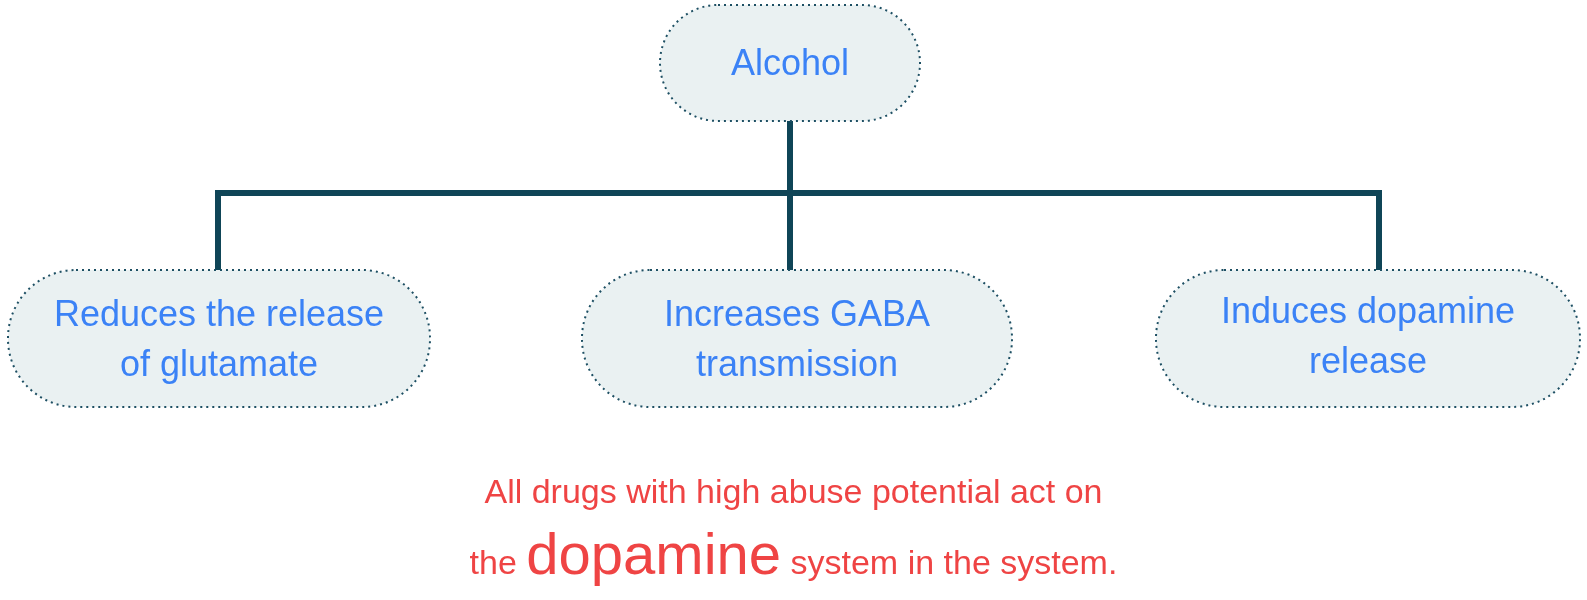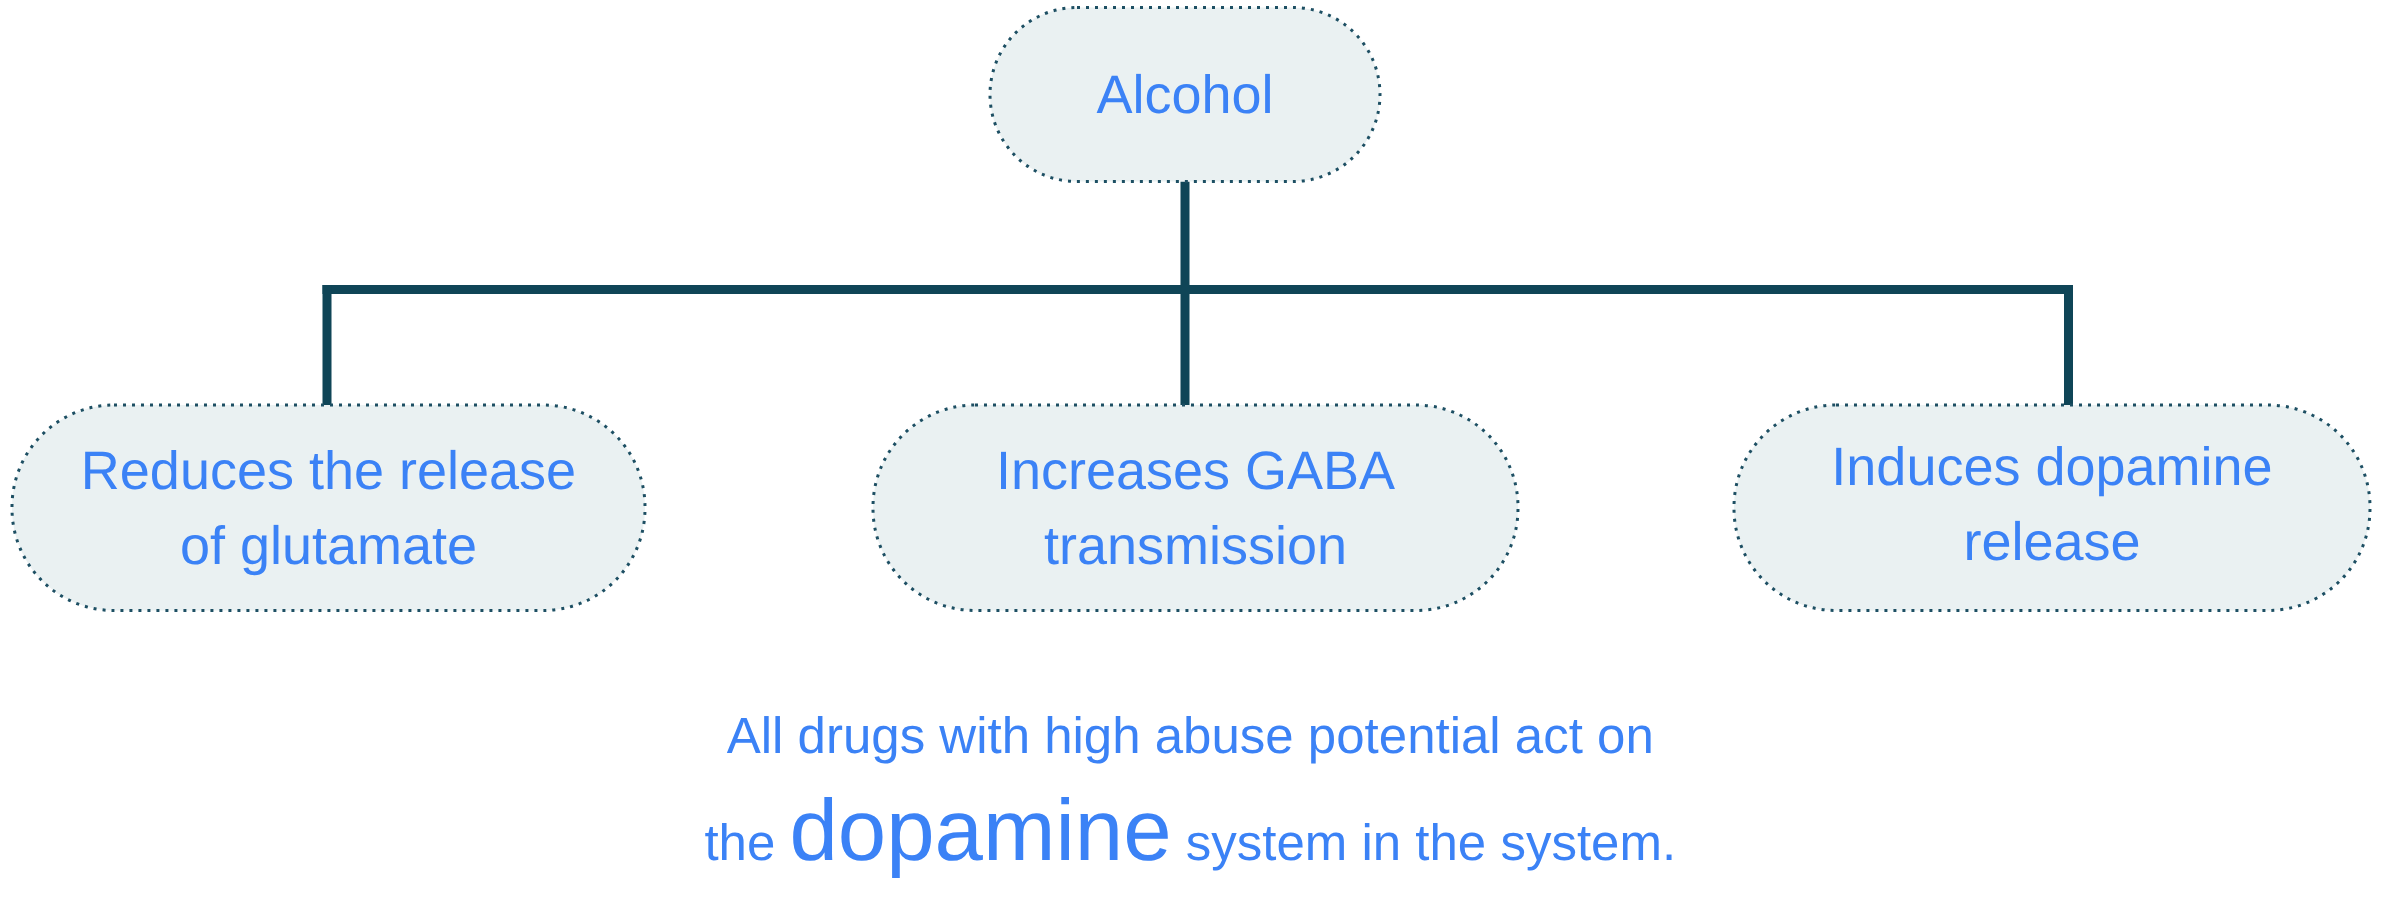--- a/index.html
+++ b/index.html
@@ -63,21 +63,21 @@
     height: 131px;
     padding: 4px 42px;
     box-sizing: border-box;
   }
   .caption {
     position: absolute;
     left: 0;
     top: 468px;
     width: 1587px;
     text-align: center;
-    color: #3b82f6;
+    color: #ef4444;
   }
   .caption-line1 {
     font-size: 34px;
     line-height: 46px;
   }
   .caption-line2 {
     font-size: 34px;
     margin-top: 6px;
   }
   .caption-line2 .dopamine {

